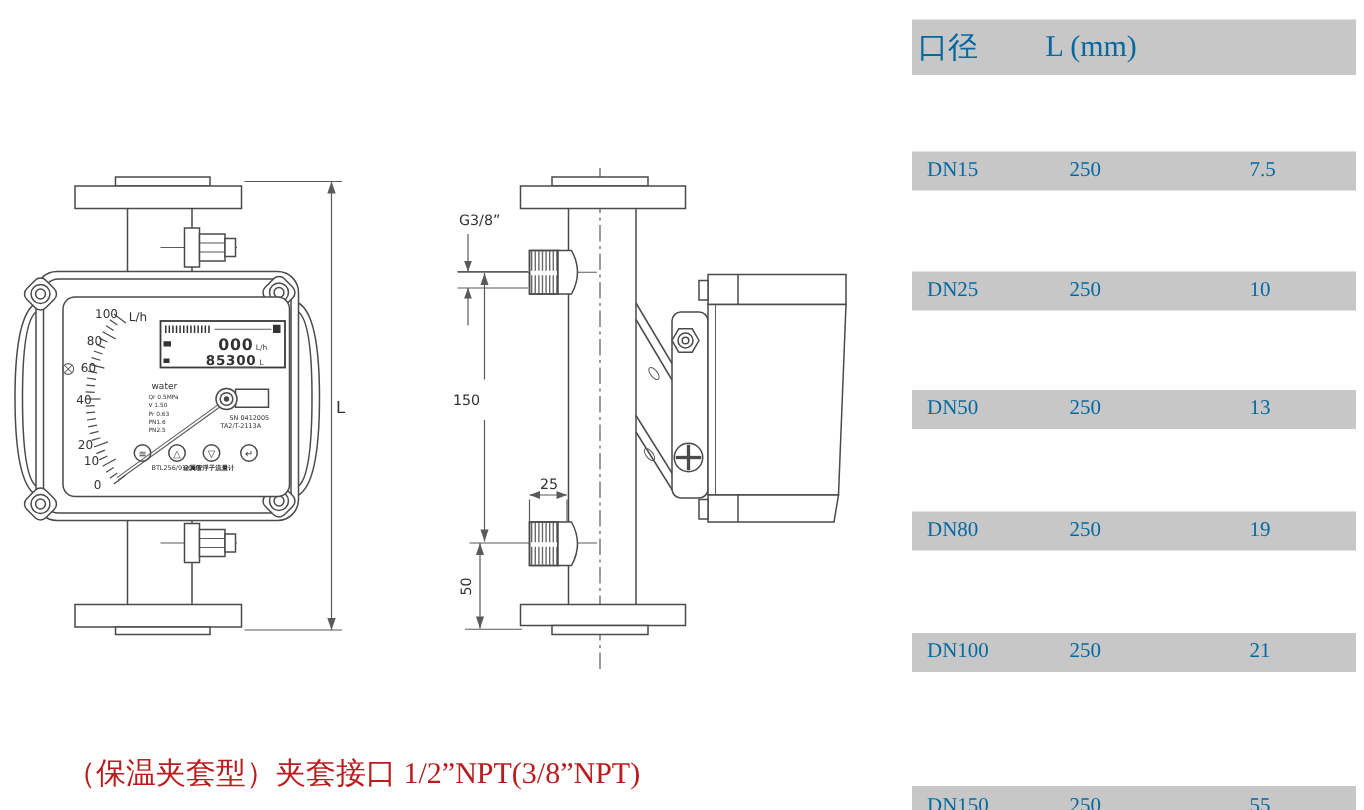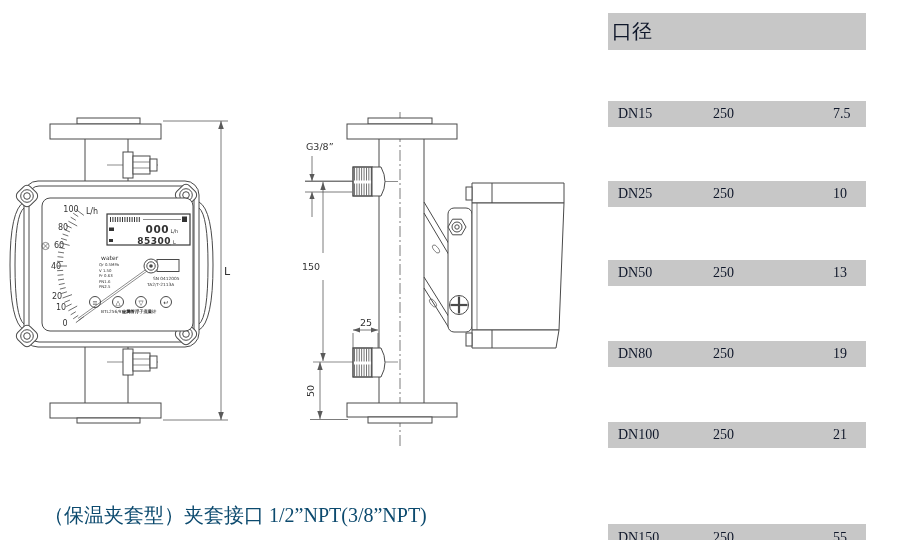--- a/index.html
+++ b/index.html
@@ -23,28 +23,28 @@
   .lcdtot{font-family:"DejaVu Sans Mono",monospace;font-weight:bold;font-size:9px;letter-spacing:.5px;fill:#111;}
   .lcdunit{font-size:5px;fill:#111;}
   .tiny{font-size:4.3px;fill:#444;}
   .tiny2{font-size:3.9px;fill:#555;}
   .tinycn{font-size:4.3px;fill:#111;font-weight:bold;}
   .water{font-size:6px;fill:#333;}
   .btnsym{font-size:6.5px;text-anchor:middle;fill:#444;}
   #scale-ticks line{stroke:#4a4a4a;stroke-width:0.8;}
   
   .spec-table{position:absolute;left:608px;top:0;width:301px;height:540px;}
-  .thead,.trow{position:absolute;left:0;width:258px;background:#c7c7c7;color:#0f172a;}
+  .thead,.trow{position:absolute;left:0;width:296px;background:#c7c7c7;color:#0369a1;}
   .thead{top:13px;height:37px;font-size:20px;}
   .trow{height:26px;font-size:14px;}
   .cell{position:absolute;top:0;height:100%;display:flex;align-items:center;white-space:nowrap;}
   .thead .c1{left:4px;} .thead .c2{left:89px;} .thead .c3{left:189px;}
   .trow .c1{left:10px;} .trow .c2{left:105px;} .trow .c3{left:225px;}
   
-  .caption{position:absolute;left:44px;top:502px;font-size:20px;color:#0c4a6e;white-space:nowrap;}
+  .caption{position:absolute;left:44px;top:502px;font-size:20px;color:#b91c1c;white-space:nowrap;}
 </style>
 </head>
 <body>
 
 <svg id="drawing" viewBox="0 90 600 390" xmlns="http://www.w3.org/2000/svg">
 
   <g>
 
     <rect class="lnf" x="77" y="118" width="63" height="6"></rect>
     <rect class="lnf" x="50" y="124" width="111" height="15"></rect>
@@ -300,20 +300,21 @@
       <polygon class="arr" points="320,362 317.3,370 322.7,370"></polygon>
       <polygon class="arr" points="320,419 317.3,411 322.7,411"></polygon>
       <text class="dimtxt" transform="rotate(-90 314 391)" x="314" y="391" text-anchor="middle">50</text>
     </g>
   </g>
 </svg>
 
 <div class="spec-table">
   <div class="thead">
     <span class="cell c1">口径</span>
+    <span class="cell c2">L (mm)</span>
   </div>
   <div class="trow" style="top:101px">
     <span class="cell c1">DN15</span>
     <span class="cell c2">250</span>
     <span class="cell c3">7.5</span>
   </div>
   <div class="trow" style="top:181px">
     <span class="cell c1">DN25</span>
     <span class="cell c2">250</span>
     <span class="cell c3">10</span>

